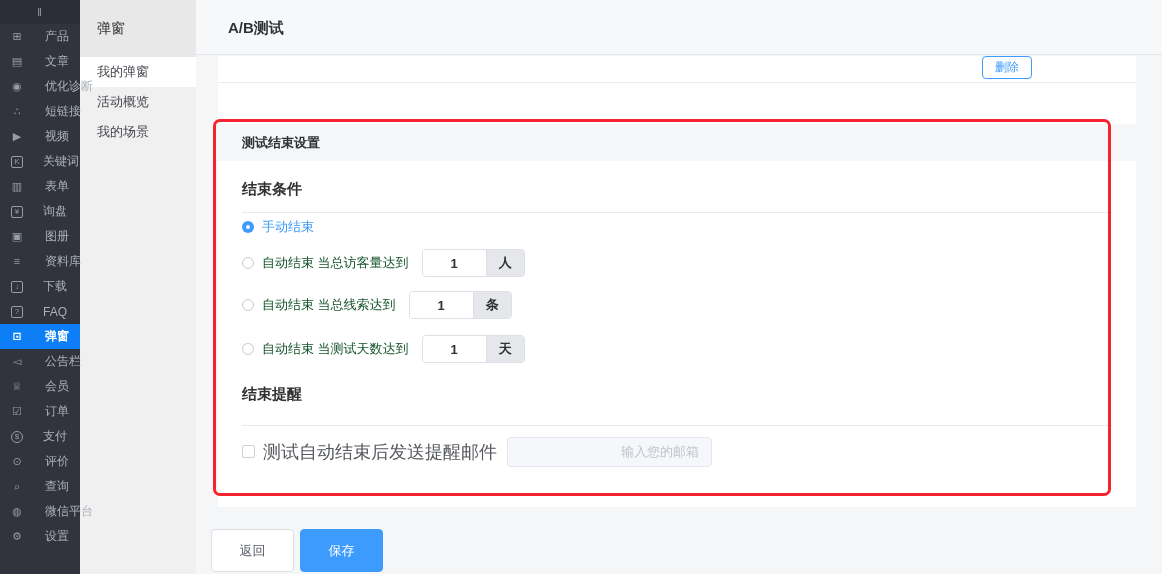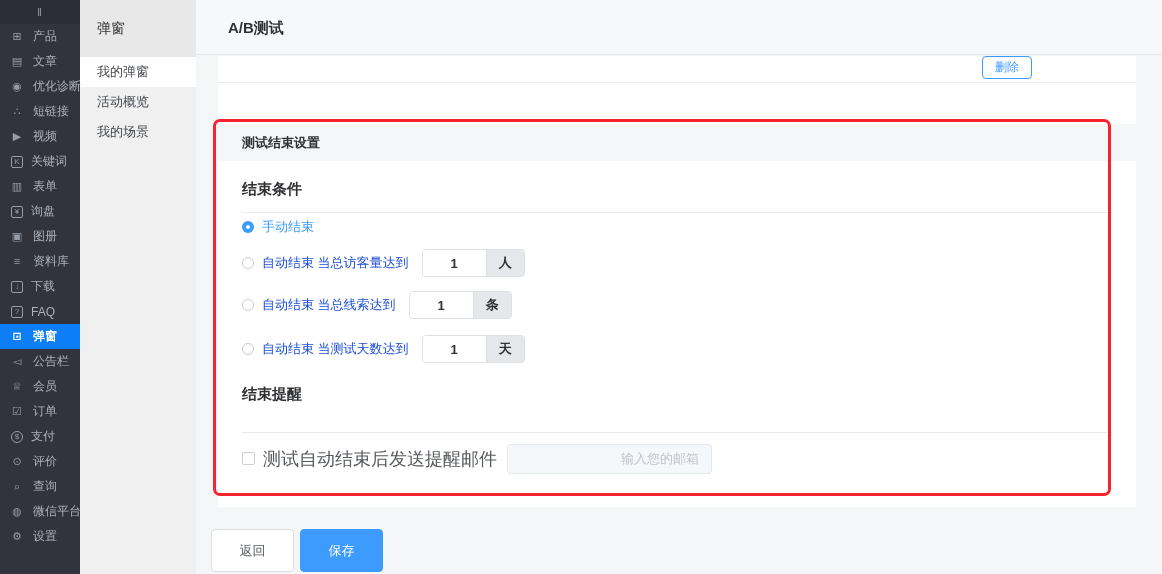--- a/index.html
+++ b/index.html
@@ -9,21 +9,21 @@
     background:#f5f6f7; position:relative; color:#303133;
     --accent:#3d9bfd; --selected-blue:#0e7ef7; --red:#f5232e;
   }
 
   
   .sidebar { position:absolute; left:0; top:0; width:80px; height:574px; background:#31343d; z-index:10; }
   .collapse-row { height:24px; background:#2a2d35; display:flex; align-items:center; justify-content:center;
                   color:#9aa0ab; font-size:11px; letter-spacing:1px; }
   .nav-item { height:25px; display:flex; align-items:center; padding-left:9px; cursor:pointer; }
   .nav-item .ni { width:16px; min-width:16px; text-align:center; font-size:11px; color:#969ca8; line-height:1; }
-  .nav-item .nl { margin-left:8px; font-size:12px; color:#abb0ba; white-space:nowrap; }
+  .nav-item .nl { margin-left:20px; font-size:12px; color:#abb0ba; white-space:nowrap; }
   .nav-item.sel { background:var(--selected-blue); }
   .nav-item.sel .ni, .nav-item.sel .nl { color:#fff; font-weight:bold; }
   .ni.boxed { display:inline-block; width:12px; min-width:12px; height:12px; line-height:10px; font-size:8px;
               border:1px solid #969ca8; border-radius:2px; margin-left:2px; }
   .ni.round { display:inline-block; width:12px; min-width:12px; height:12px; line-height:10px; font-size:8px;
               border:1px solid #969ca8; border-radius:50%; margin-left:2px; }
 
   
   .subsidebar { position:absolute; left:80px; top:0; width:116px; height:574px; background:#f0f0f1; z-index:9; }
   .sub-header { height:57px; background:#e8e8e9; font-size:14px; color:#303133; padding:20px 0 0 17px; }
@@ -40,33 +40,33 @@
   .delete-btn { position:absolute; right:104px; top:0; height:23px; padding:0 12px; font-size:12px;
                 color:var(--accent); background:#fff; border:1px solid var(--accent); border-radius:4px; cursor:pointer;
                 font-family:inherit;text-align:center; }
 
   .section { margin-top:41px; }
   .section-header { height:37px; line-height:37px; background:#f4f6f8; padding-left:24px;
                     font-size:13px; font-weight:bold; color:#303133; }
   .section-body { padding:0 24px; }
   .group-heading { font-size:15px; font-weight:bold; color:#303133;
                    padding:19px 0 13px 0; border-bottom:1px solid #e7eaee; }
-  .group-heading.second { padding-top:22px; padding-bottom:28px; }
+  .group-heading.second { padding-top:22px; padding-bottom:21px; }
 
   .radio-row { display:flex; align-items:center; }
   .radio-row.r1 { margin-top:7px; height:14px; }
   .radio-row.r2 { margin-top:15px; height:28px; }
   .radio-row.r3 { margin-top:14px; height:28px; }
   .radio-row.r4 { margin-top:16px; height:28px; }
   .radio { width:12px; min-width:12px; height:12px; border-radius:50%; border:1px solid #c6cad1; background:#fff;
            margin-right:8px; position:relative; cursor:pointer; }
   .radio.on { border:none; background:var(--accent); }
   .radio.on::after { content:""; position:absolute; left:4px; top:4px; width:4px; height:4px;
                      border-radius:50%; background:#fff; }
-  .radio-label { font-size:13px; color:#1d4ed8; margin-right:13px; white-space:nowrap; }
+  .radio-label { font-size:13px; color:#14532d; margin-right:13px; white-space:nowrap; }
   .radio-label.accent { color:var(--accent); }
 
   .num-group { display:inline-flex; height:28px; border:1px solid #dcdfe6; border-radius:4px; overflow:hidden; }
   .num-input { width:63px; border:none; outline:none; text-align:center; font-size:13px; font-weight:600;
                color:#303133; font-family:inherit; background:#fff; }
   .num-append { width:38px; background:#e5e7ea; border-left:1px solid #dcdfe6; display:flex; align-items:center;
                 justify-content:center; font-size:13px; font-weight:600; color:#303133; }
 
   .check-row { display:flex; align-items:center; margin-top:10px; height:31px; }
   .checkbox { width:13px; min-width:13px; height:13px; border:1px solid #ccd0d7; border-radius:2px; background:#fff;

